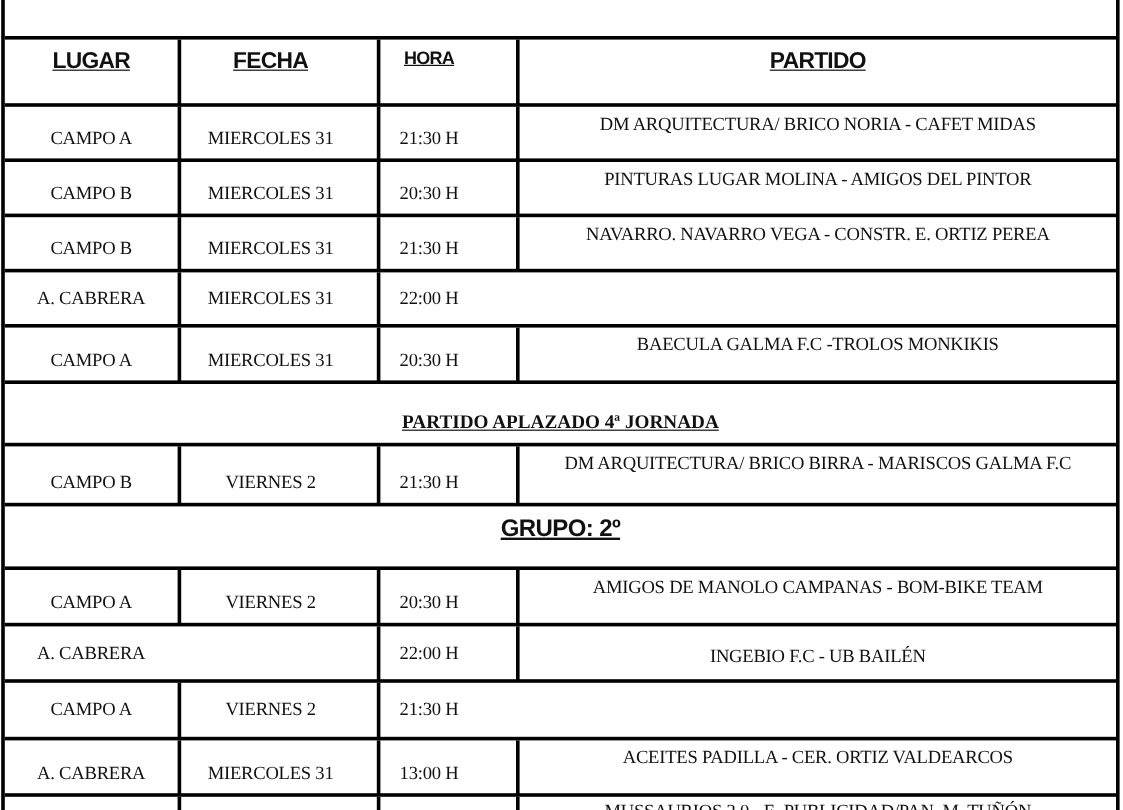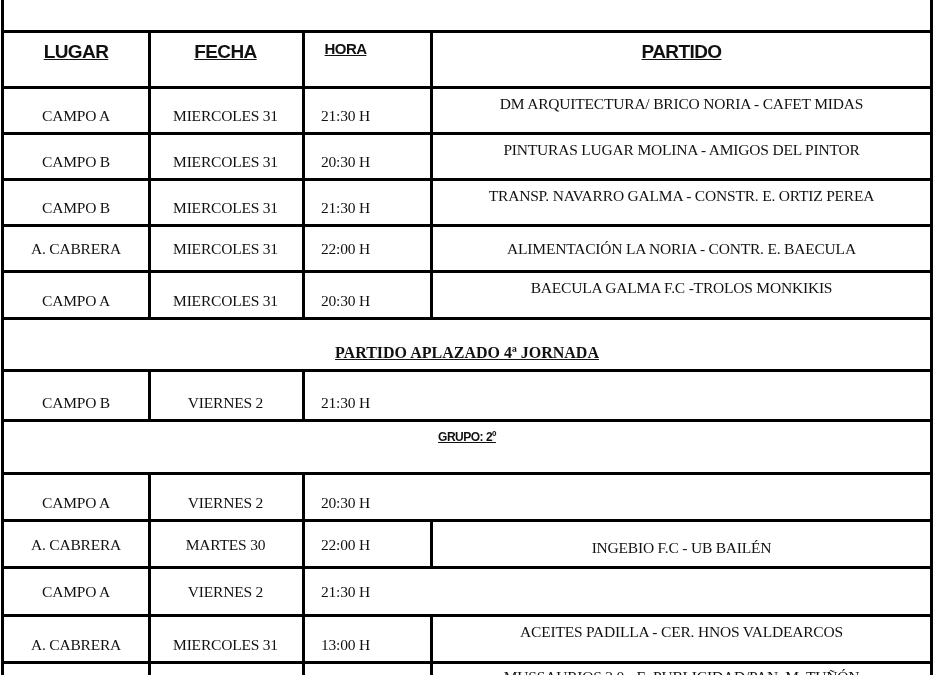--- a/index.html
+++ b/index.html
@@ -45,21 +45,21 @@
       bottom: 0;
       box-sizing: border-box;
       display: flex;
       justify-content: center;
       font-size: 15.5px;
       white-space: nowrap;
       letter-spacing: -0.2px;
     }
     .c-lugar { left: 0; width: 144px; }
     .c-fecha { left: 144px; width: 152px; border-left: 3px solid #000; }
-    .c-hora  { left: 298px; width: 84px; border-left: 3px solid #000; }
+    .c-hora  { left: 310px; width: 84px; border-left: 3px solid #000; }
     .c-partido { left: 392px; right: 0; border-left: 3px solid #000; margin-left: 34px; }
     .v-bottom { align-items: flex-end; padding-bottom: 8px; }
     .v-top { align-items: flex-start; padding-top: 6px; }
     .v-mid { align-items: center; }
     .hdr {
       font-family: "Liberation Sans", sans-serif;
       font-weight: bold;
       text-decoration: underline;
       font-size: 19px;
       letter-spacing: -0.6px;
@@ -85,21 +85,21 @@
       font-weight: bold;
       text-decoration: underline;
       font-size: 16px;
       align-items: flex-end;
       padding-bottom: 8px;
     }
     .section-sans {
       font-family: "Liberation Sans", sans-serif;
       font-weight: bold;
       text-decoration: underline;
-      font-size: 12px;
+      font-size: 20px;
       letter-spacing: -0.5px;
       align-items: flex-start;
       padding-top: 8px;
     }
     .title-top {
       position: absolute;
       left: 0;
       right: 0;
       top: 0;
       height: 70px;
@@ -141,68 +141,68 @@
     <div class="row" style="top: 172px; height: 47px;">
       <div class="cell c-lugar v-bottom">CAMPO B</div>
       <div class="cell c-fecha v-bottom">MIERCOLES 31</div>
       <div class="cell c-hora v-bottom">20:30 H</div>
       <div class="cell c-partido v-top">PINTURAS LUGAR MOLINA  -   AMIGOS DEL PINTOR</div>
     </div>
     <div class="row" style="top: 218px; height: 47px;">
       <div class="cell c-lugar v-bottom">CAMPO B</div>
       <div class="cell c-fecha v-bottom">MIERCOLES 31</div>
       <div class="cell c-hora v-bottom">21:30 H</div>
-      <div class="cell c-partido v-top">TRANSP. NAVARRO GALMA  -  CONSTR. E. ORTIZ PEREA</div>
+      <div class="cell c-partido v-top">NAVARRO. NAVARRO VEGA  -  CONSTR. E. ORTIZ PEREA</div>
     </div>
     <div class="row" style="top: 264px; height: 47px;">
       <div class="cell c-lugar v-mid">A. CABRERA</div>
       <div class="cell c-fecha v-mid">MIERCOLES 31</div>
       <div class="cell c-hora v-mid">22:00 H</div>
-      <div class="cell c-partido v-mid">ALIMENTACIÓN LA NORIA  -  CONTR. E. BAECULA</div>
     </div>
     <div class="row" style="top: 310px; height: 48px;">
       <div class="cell c-lugar v-bottom">CAMPO A</div>
       <div class="cell c-fecha v-bottom">MIERCOLES 31</div>
       <div class="cell c-hora v-bottom">20:30 H</div>
       <div class="cell c-partido v-top">BAECULA GALMA F.C  -TROLOS MONKIKIS</div>
     </div>
 
     <div class="row" style="top: 357px; height: 53px; text-decoration: underline;">
       <div class="section section-serif">PARTIDO APLAZADO 4ª JORNADA</div>
     </div>
     <div class="row" style="top: 409px; height: 51px;">
       <div class="cell c-lugar v-bottom">CAMPO B</div>
       <div class="cell c-fecha v-bottom">VIERNES 2</div>
       <div class="cell c-hora v-bottom">21:30 H</div>
+      <div class="cell c-partido v-top">DM ARQUITECTURA/ BRICO BIRRA  -   MARISCOS GALMA F.C</div>
     </div>
 
     <div class="row" style="top: 459px; height: 54px;">
       <div class="section section-sans">GRUPO: 2º</div>
     </div>
     <div class="row" style="top: 512px; height: 48px;">
       <div class="cell c-lugar v-bottom">CAMPO A</div>
       <div class="cell c-fecha v-bottom">VIERNES 2</div>
       <div class="cell c-hora v-bottom">20:30 H</div>
+      <div class="cell c-partido v-top">AMIGOS DE MANOLO CAMPANAS - BOM-BIKE TEAM</div>
     </div>
     <div class="row" style="top: 559px; height: 48px;">
       <div class="cell c-lugar v-mid">A. CABRERA</div>
-      <div class="cell c-fecha v-mid">MARTES 30</div>
       <div class="cell c-hora v-mid">22:00 H</div>
       <div class="cell c-partido v-mid" style="padding-top: 6px;">INGEBIO F.C   - UB BAILÉN</div>
     </div>
     <div class="row" style="top: 606px; height: 49px;">
       <div class="cell c-lugar v-mid">CAMPO A</div>
       <div class="cell c-fecha v-mid">VIERNES 2</div>
       <div class="cell c-hora v-mid">21:30 H</div>
     </div>
     <div class="row" style="top: 654px; height: 48px;">
       <div class="cell c-lugar v-bottom">A. CABRERA</div>
       <div class="cell c-fecha v-bottom">MIERCOLES 31</div>
       <div class="cell c-hora v-bottom">13:00 H</div>
-      <div class="cell c-partido v-top">ACEITES PADILLA  -  CER. HNOS VALDEARCOS</div>
+      <div class="cell c-partido v-top">ACEITES PADILLA  -  CER. ORTIZ VALDEARCOS</div>
     </div>
     <div class="row" style="top: 701px; height: 60px;">
       <div class="cell c-lugar v-bottom"></div>
       <div class="cell c-fecha v-bottom"></div>
       <div class="cell c-hora v-bottom"></div>
       <div class="cell c-partido v-top" style="padding-top: 4px;">MUSSAURIOS 2.0  -  E. PUBLICIDAD/PAN. M. TUÑÓN</div>
     </div>
 
   </div>
 </div>

